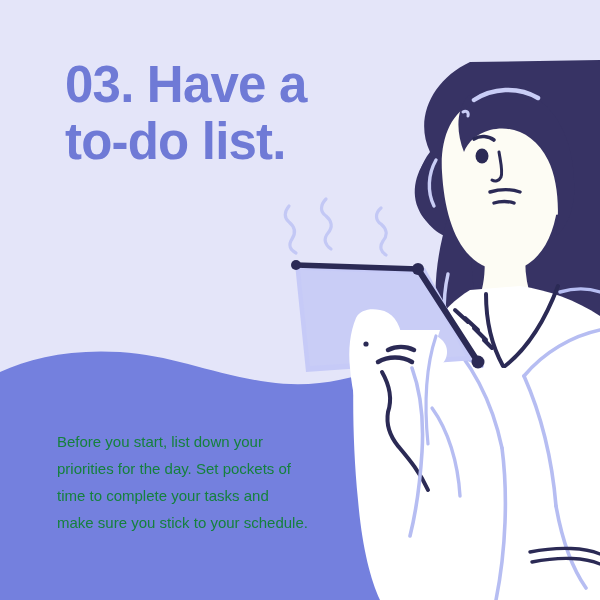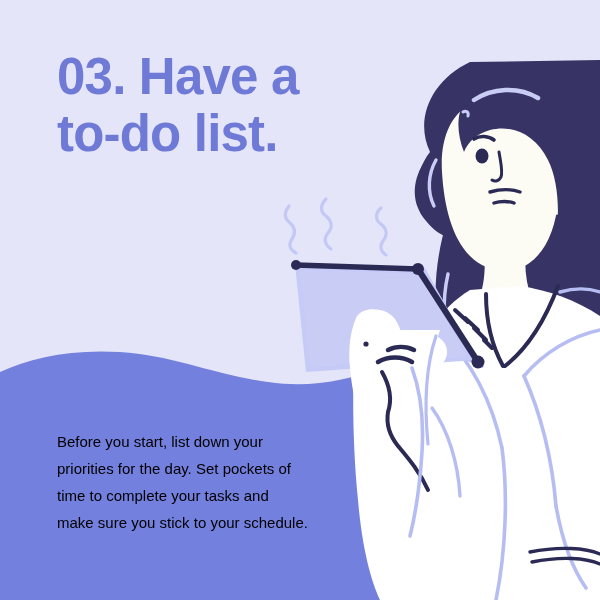--- a/index.html
+++ b/index.html
@@ -22,39 +22,39 @@
     top: 0;
     width: 600px;
     height: 600px;
     display: block;
   }
   .heading {
     position: absolute;
     left: 57px;
     top: 48px;
     width: 330px;
-    margin: 0;
+    margin: 8px;
     font-size: 51px;
     line-height: 57px;
     font-weight: 700;
     letter-spacing: -0.8px;
     color: #6f7ad6;
     white-space: pre-line;
     z-index: 6;
   }
   .body-copy {
     position: absolute;
     left: 57px;
     top: 428px;
     width: 252px;
     margin: 0;
     font-size: 15px;
     line-height: 27px;
     font-weight: 400;
-    color: #000000;
+    color: #15803d;
     z-index: 6;
   }
 </style>
 </head>
 <body>
 
 <div id="poster">
 
   <svg class="layer" viewBox="0 0 600 600" style="z-index:1">
     <rect x="0" y="0" width="600" height="600" fill="#e4e5f9"></rect>

